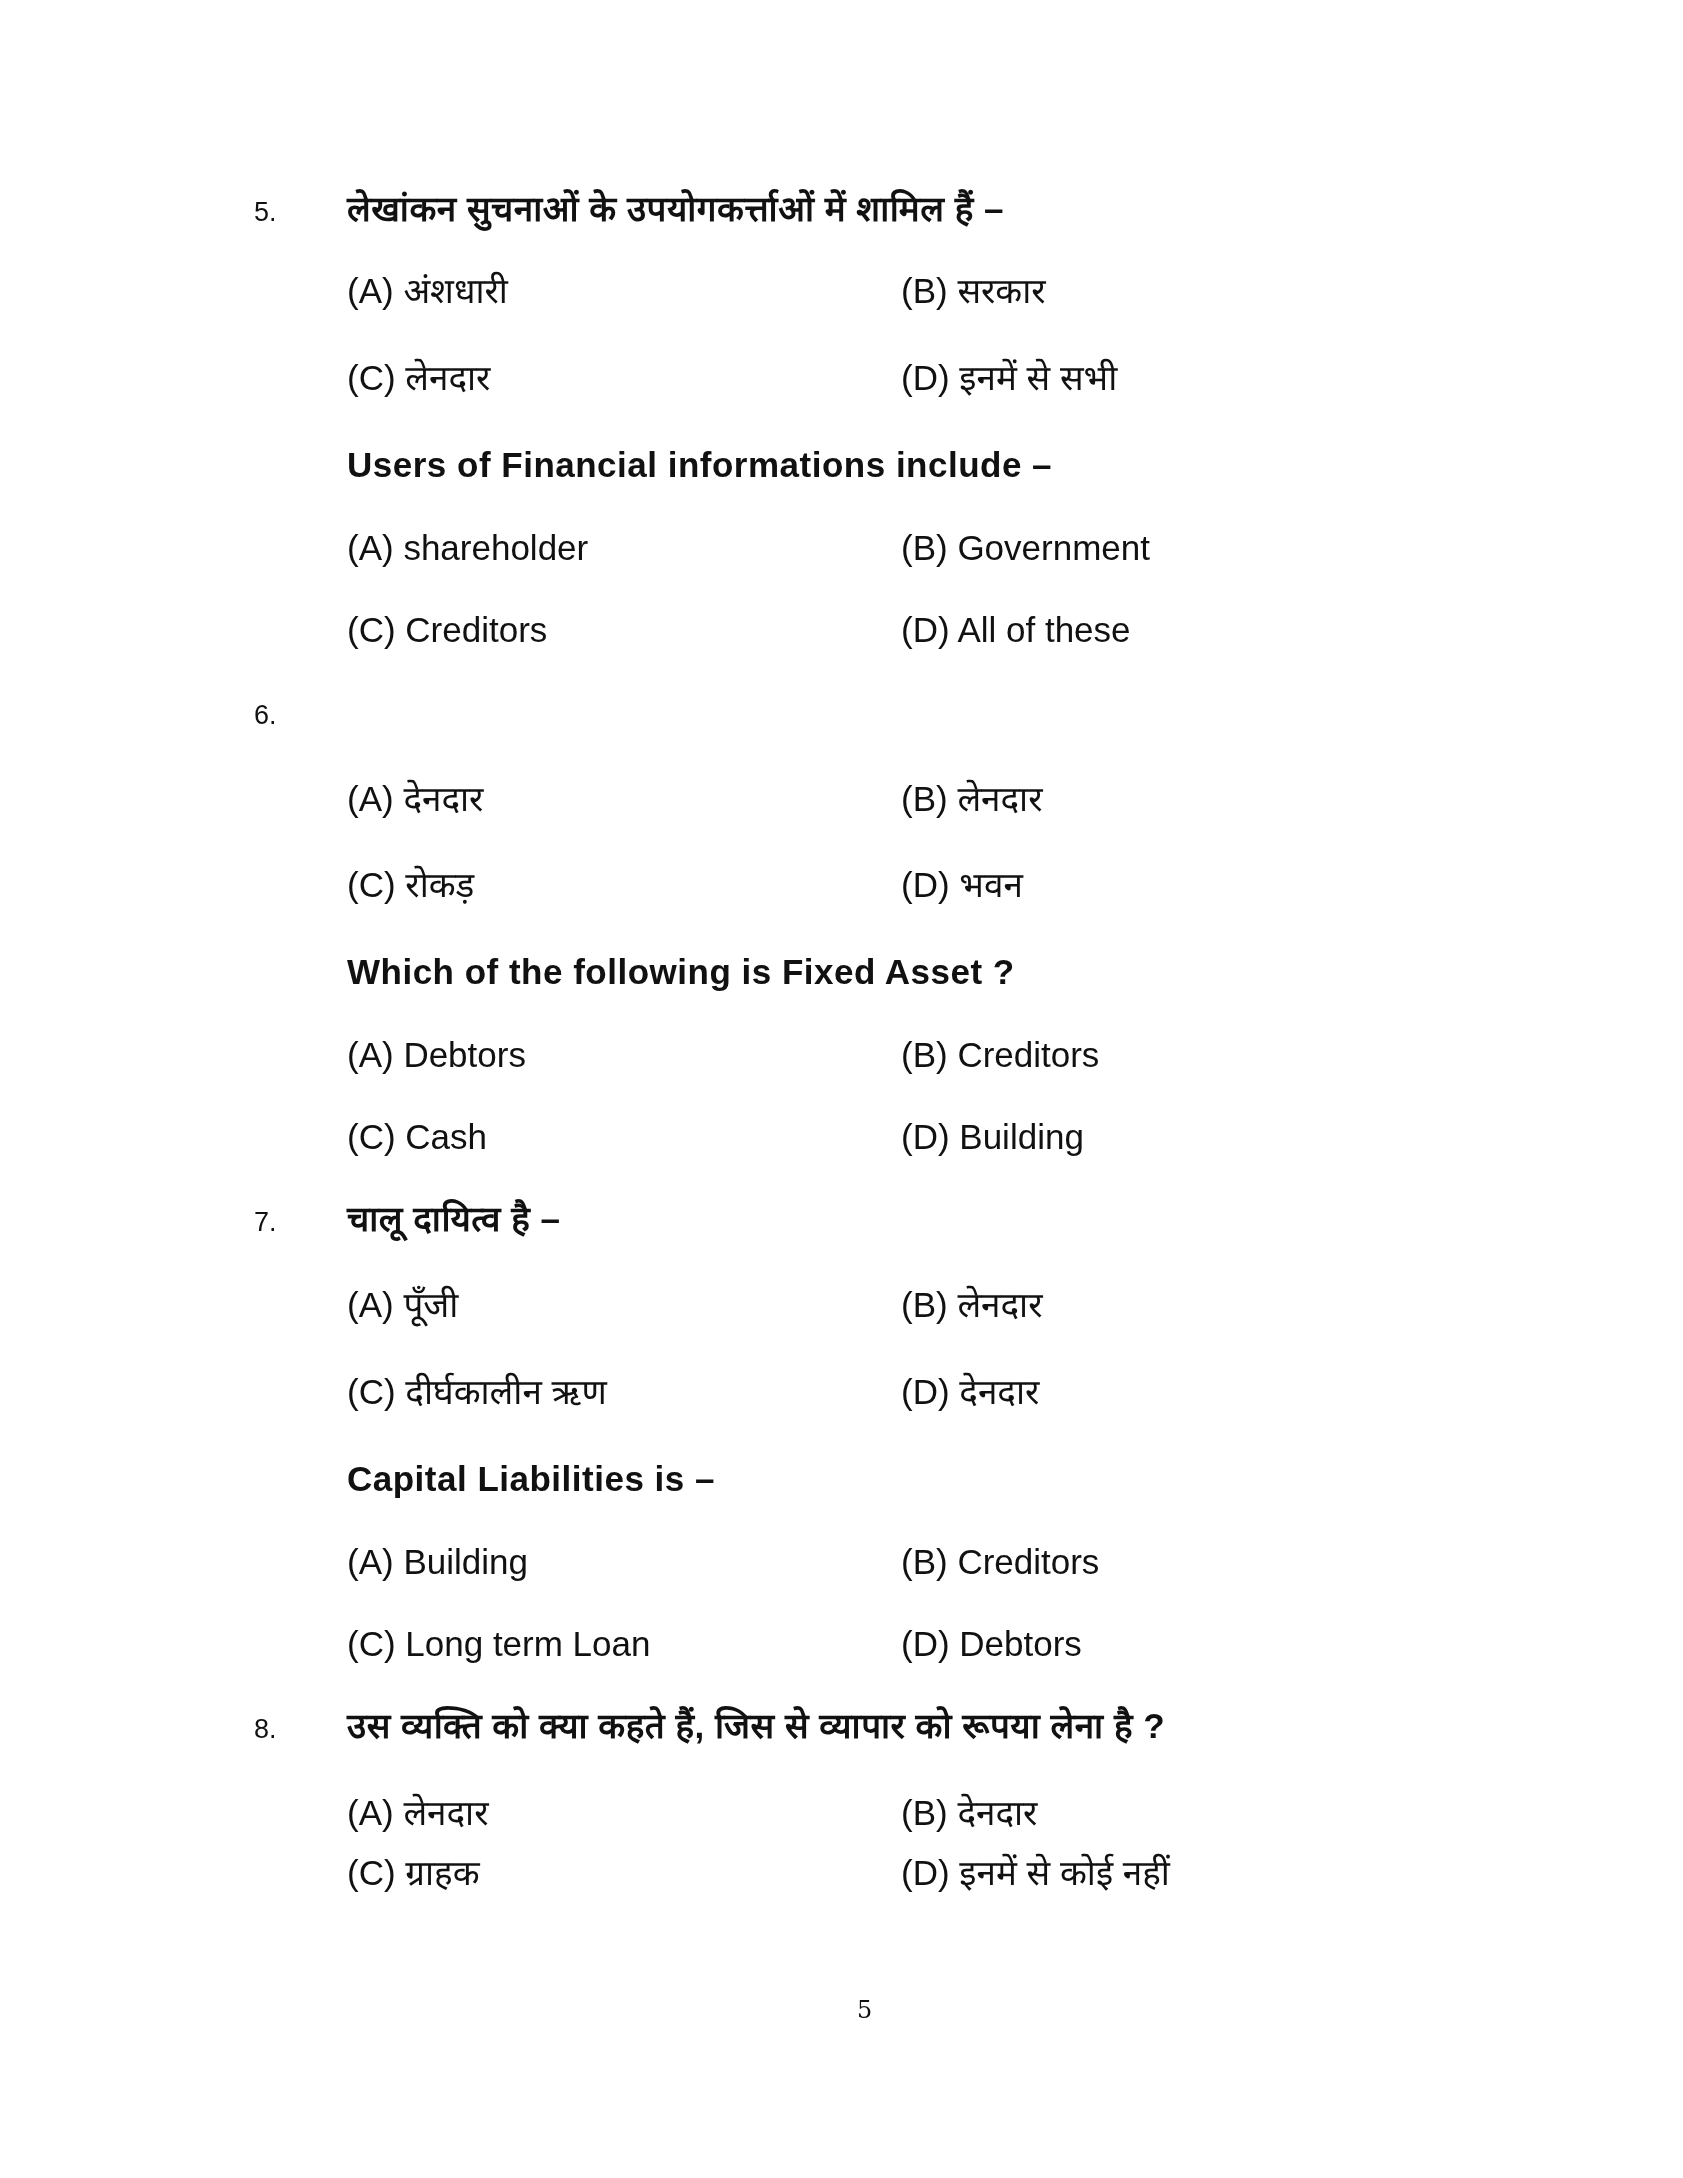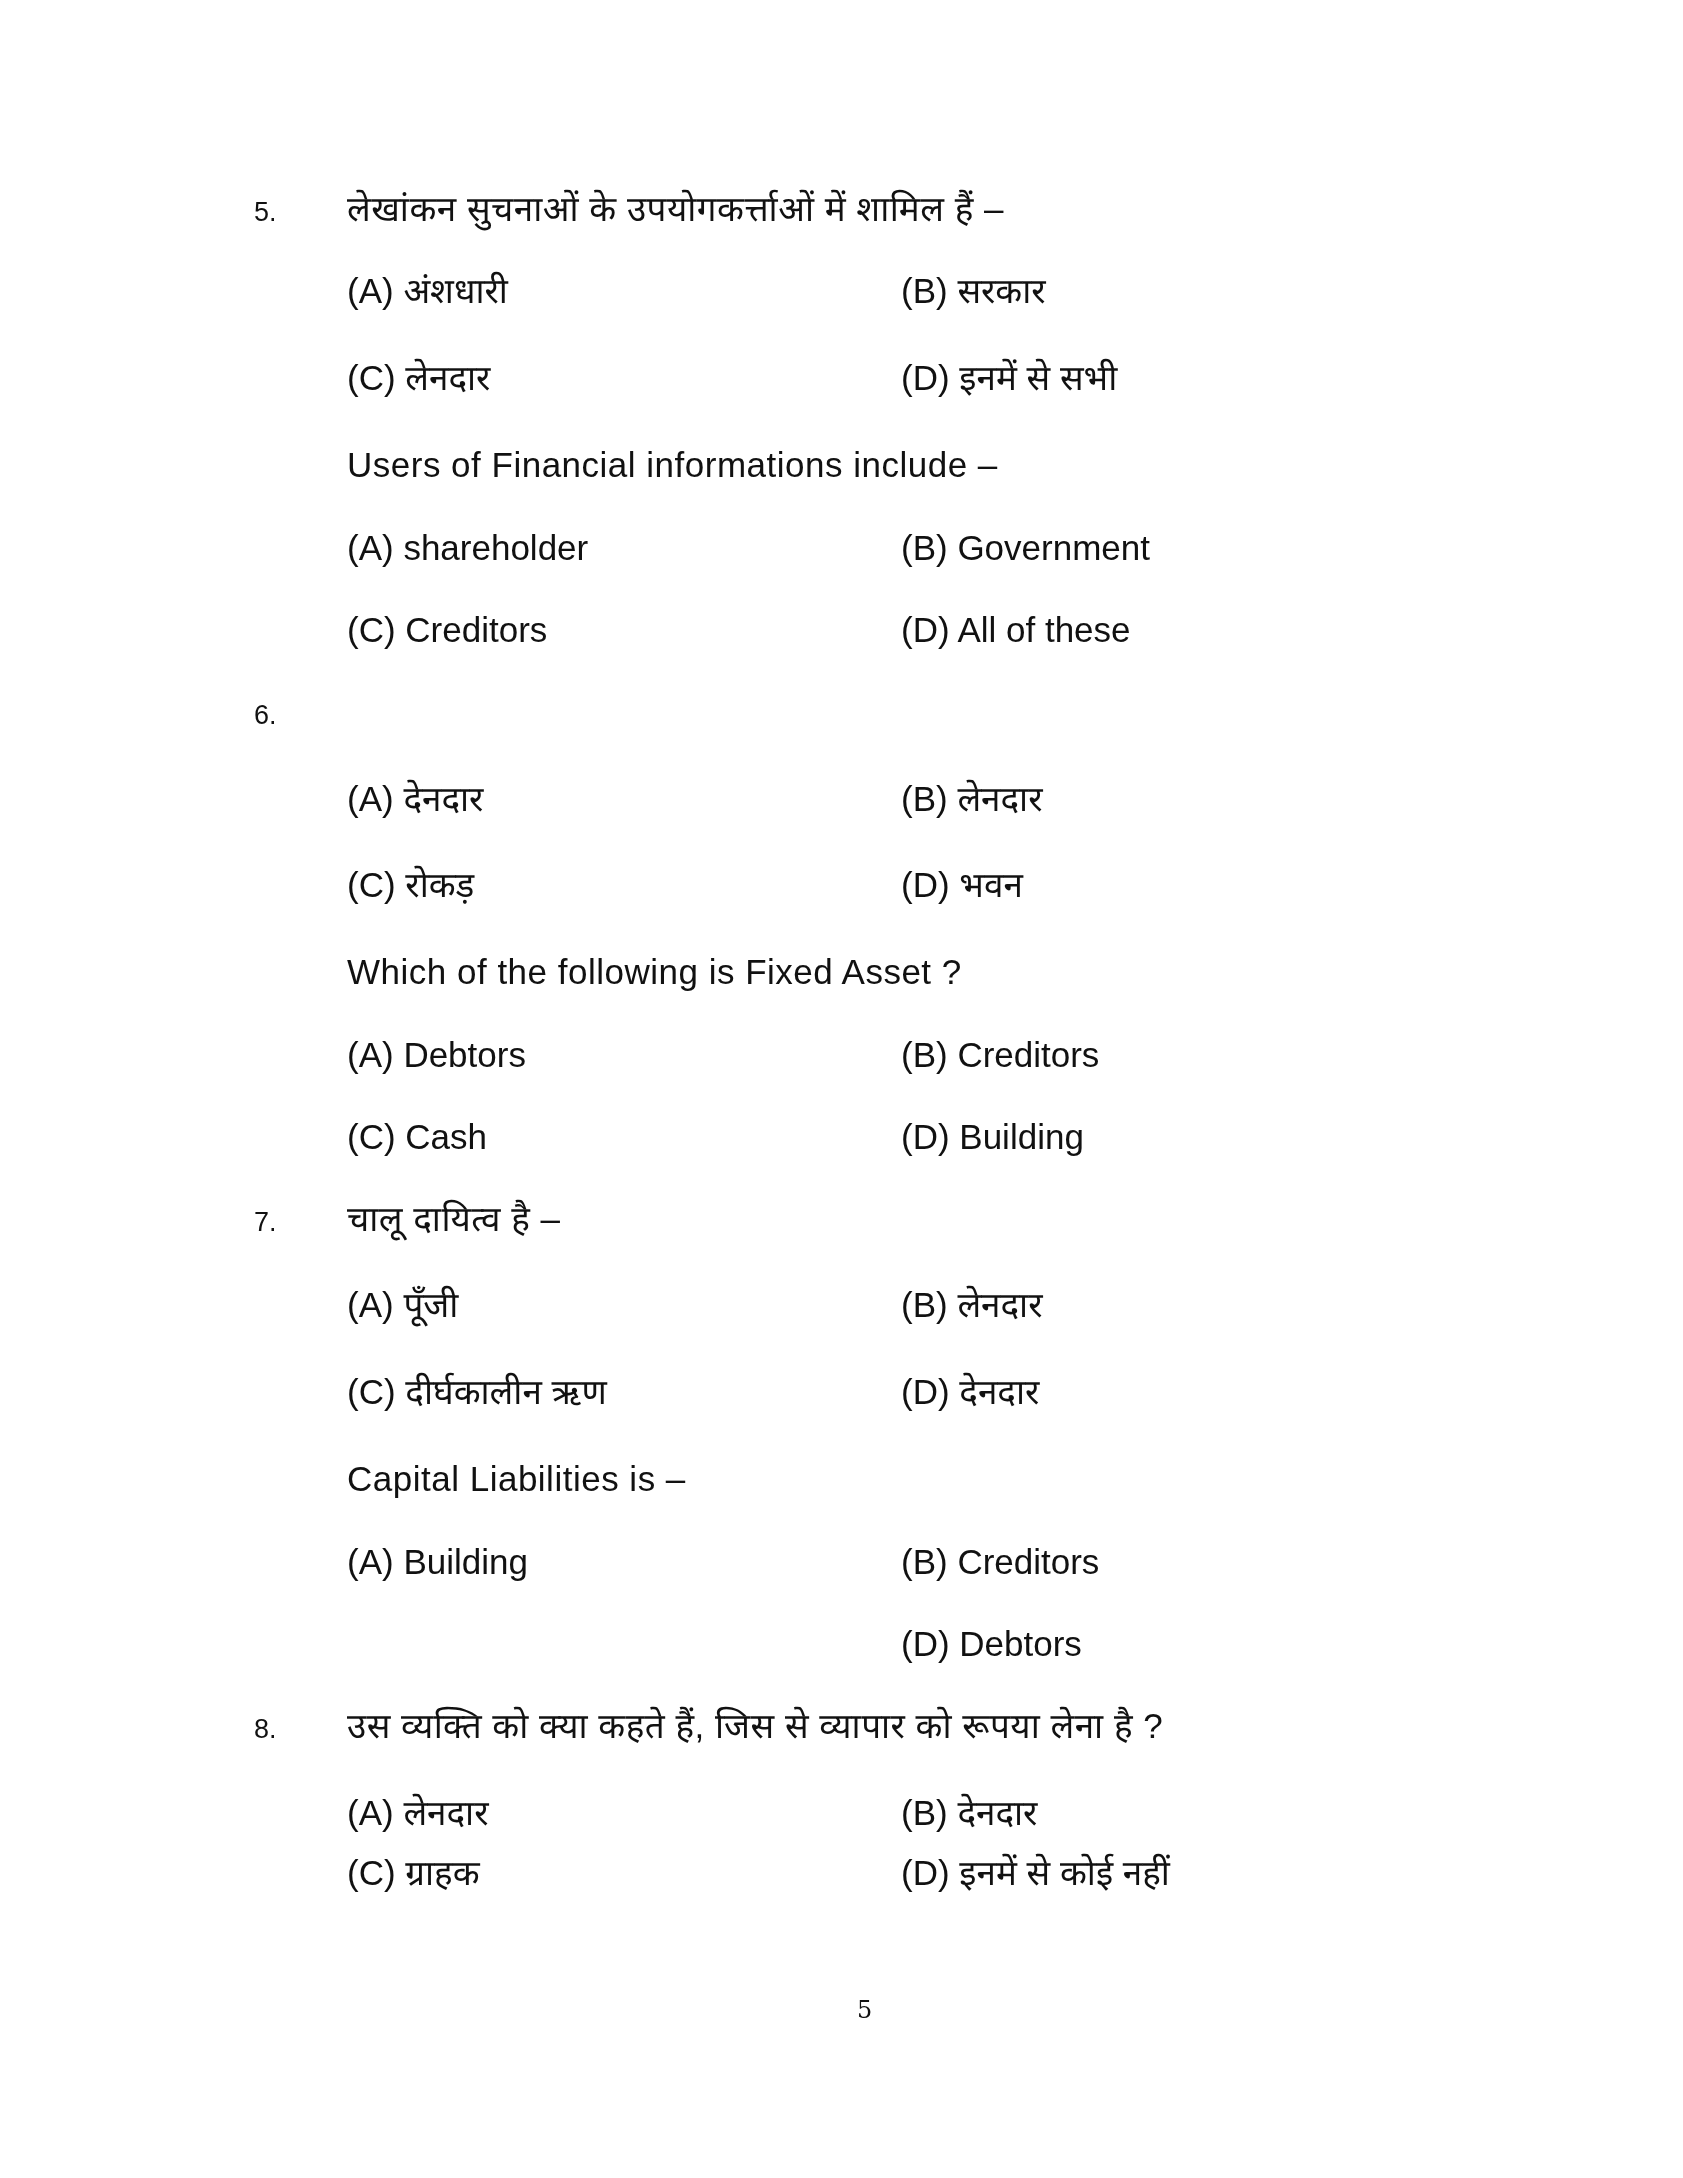--- a/index.html
+++ b/index.html
@@ -1,20 +1,20 @@
 <!DOCTYPE html>
 <html><head>
 <meta charset="utf-8">
 <style>
   html, body { margin:0; padding:0; background:#ffffff; }
   body { width:1683px; height:2178px; position:relative; overflow:hidden;
          font-family:"Liberation Sans", "DejaVu Sans", sans-serif; color:#111; }
   .row { position:absolute; left:0; width:1683px; height:59px; font-size:35px; line-height:59px; white-space:nowrap; }
   .qnum { position:absolute; left:254px; font-size:27px; top:4px; }
-  .qtext { position:absolute; left:347px; letter-spacing:0.5px; }
+  .qtext { position:absolute; left:347px; letter-spacing:0.5px;font-weight:bold; }
   .optA { position:absolute; left:347px; }
   .optB { position:absolute; left:901px; }
   .pagenum { position:absolute; left:857px; top:1996px; font-family:"DejaVu Serif", serif; font-size:24px; }
 </style>
 </head>
 <body>
 
 <div class="row" style="top:179px">
   <span class="qnum">5.</span>
   <span class="qtext">लेखांकन सुचनाओं के उपयोगकर्त्ताओं में शामिल हैं –</span>
@@ -75,20 +75,21 @@
   <span class="optB">(D) देनदार</span>
 </div>
 <div class="row" style="top:1449px">
   <span class="qtext">Capital Liabilities is –</span>
 </div>
 <div class="row" style="top:1532px">
   <span class="optA">(A) Building</span>
   <span class="optB">(B) Creditors</span>
 </div>
 <div class="row" style="top:1614px">
+  <span class="optA">(C) Long term Loan</span>
   <span class="optB">(D) Debtors</span>
 </div>
 
 <div class="row" style="top:1696px">
   <span class="qnum">8.</span>
   <span class="qtext">उस व्यक्ति को क्या कहते हैं, जिस से व्यापार को रूपया लेना है ?</span>
 </div>
 <div class="row" style="top:1783px">
   <span class="optA">(A) लेनदार</span>
   <span class="optB">(B) देनदार</span>

